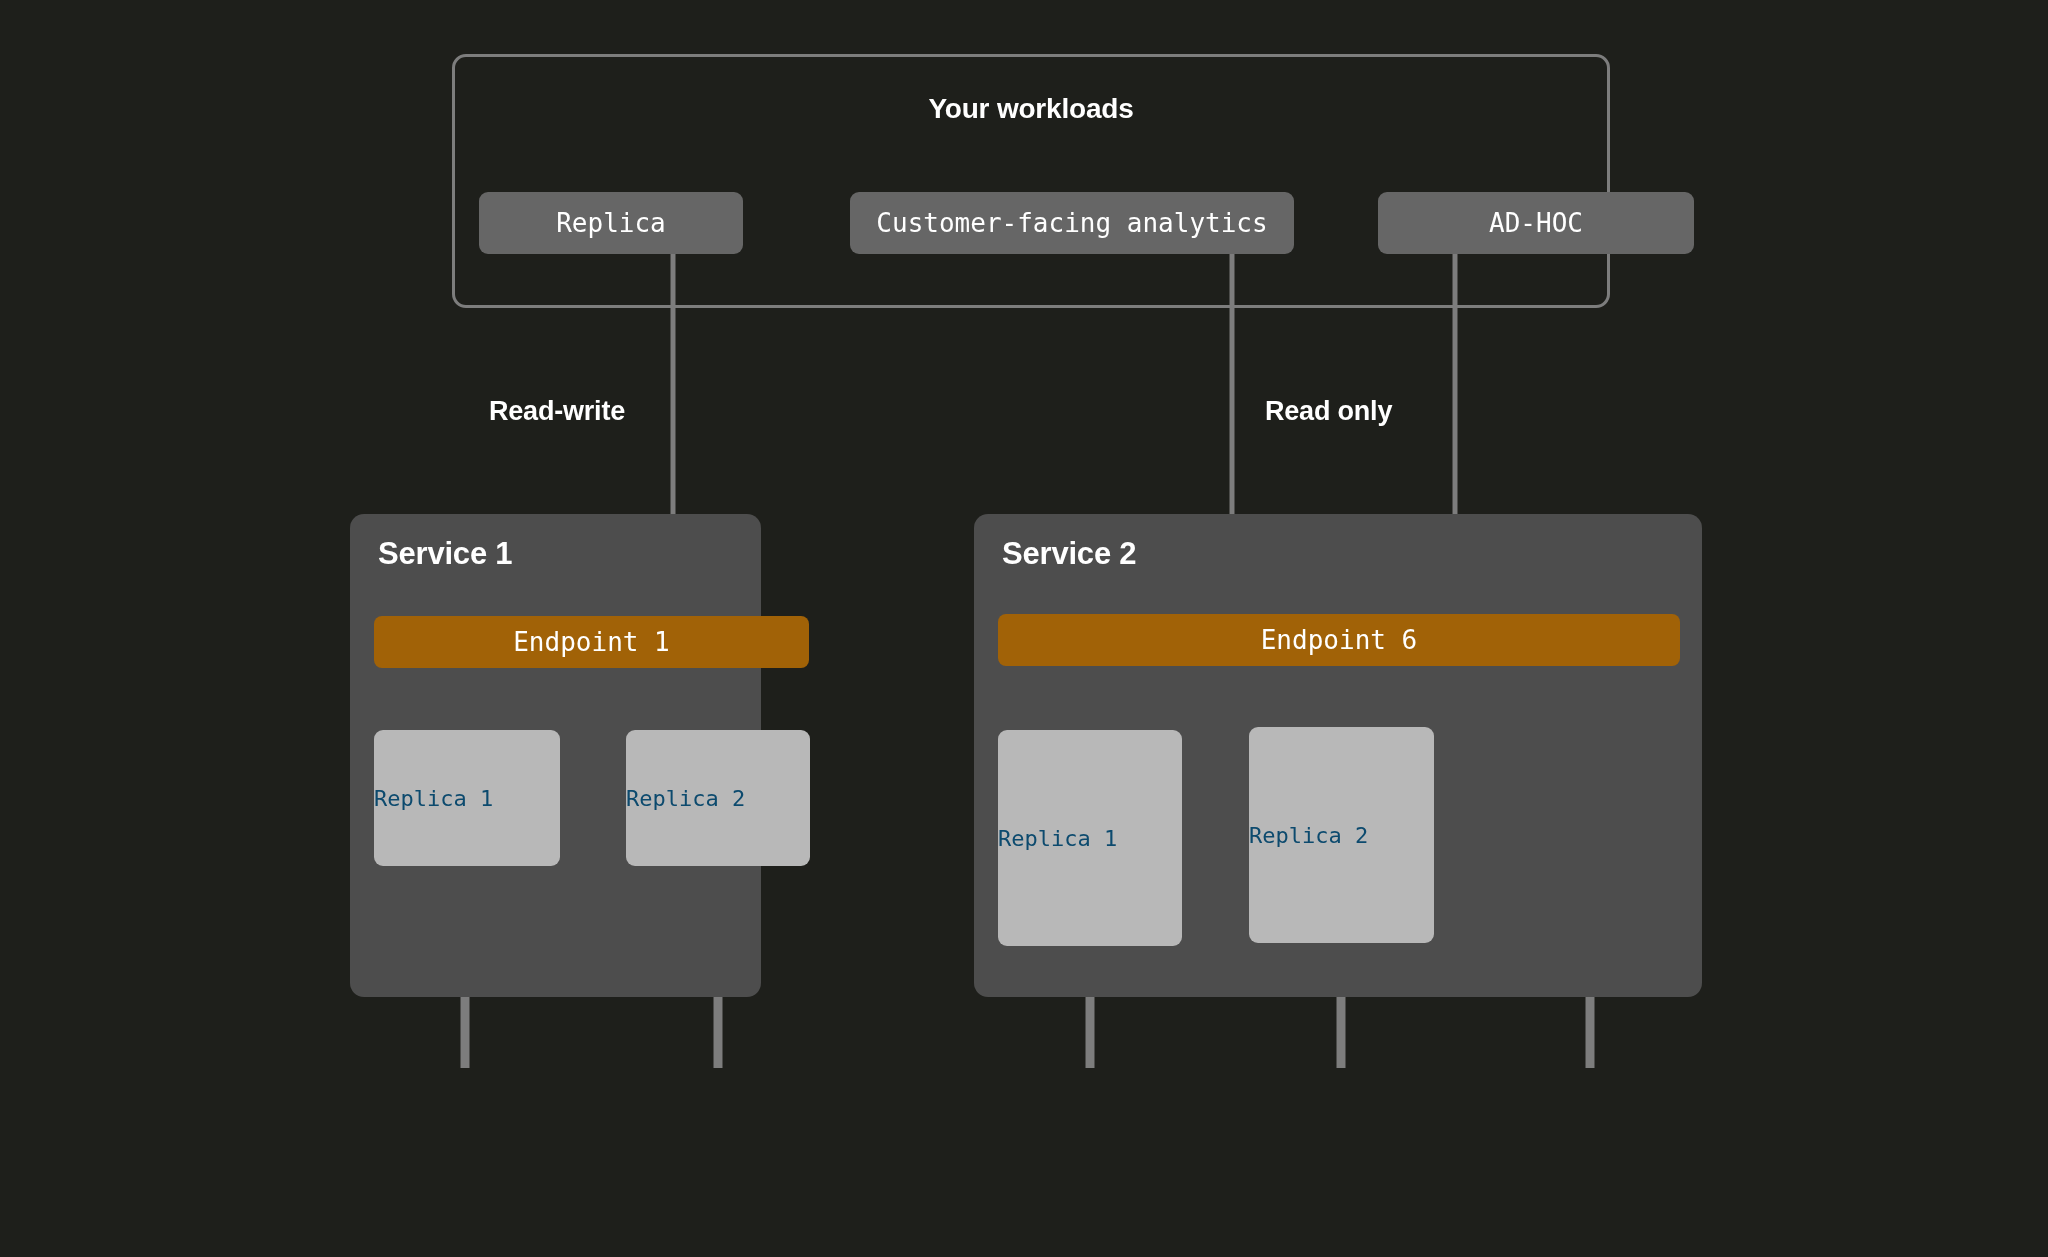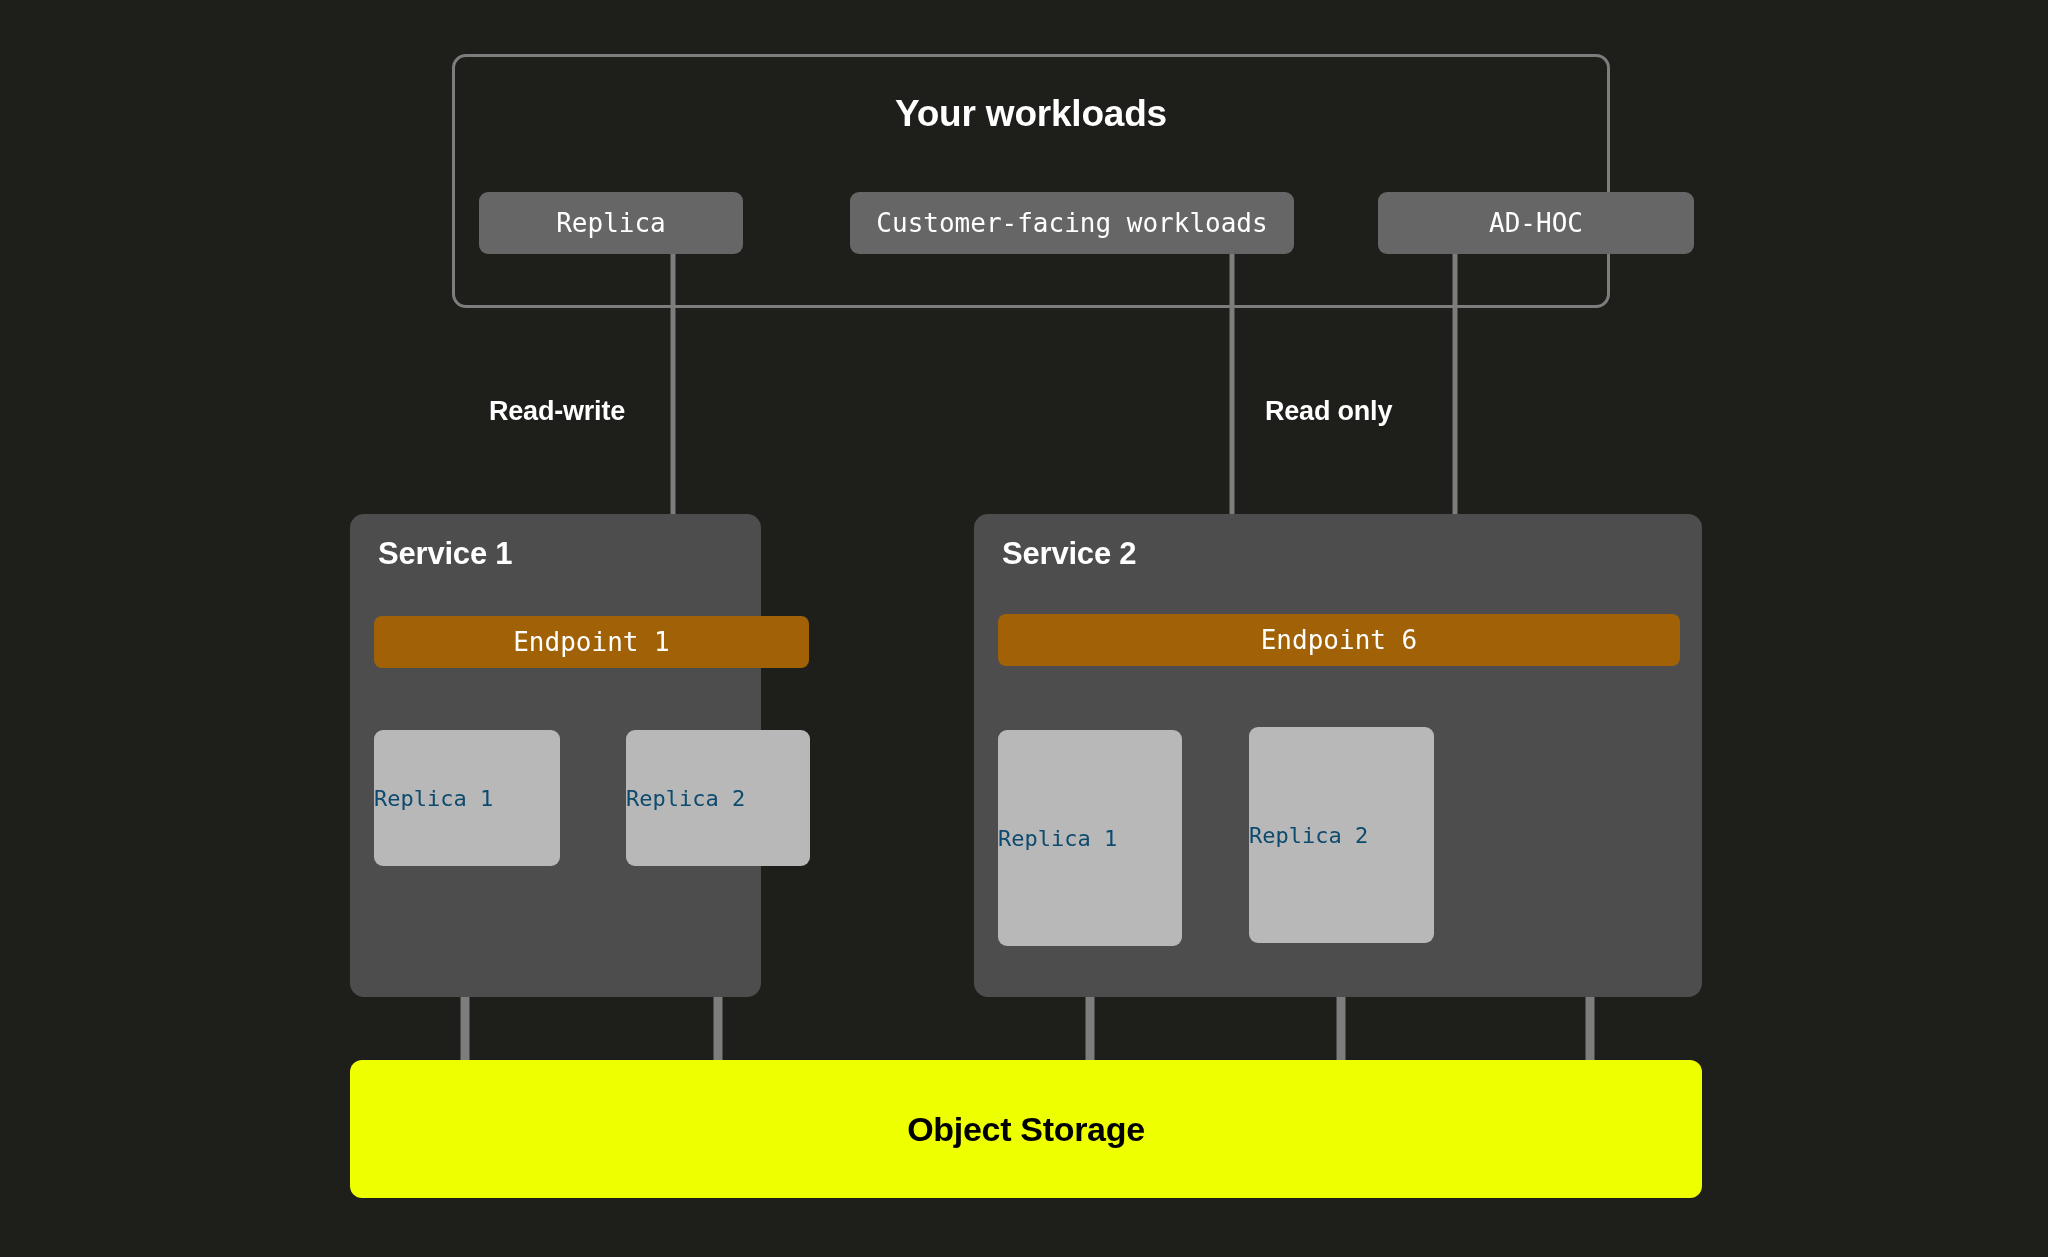--- a/index.html
+++ b/index.html
@@ -38,21 +38,21 @@
     z-index: 2;
     background: transparent;
   }
   .workloads-title {
     position: absolute;
     left: 0;
     top: 36px;
     width: 100%;
     text-align: center;
     color: #ffffff;
-    font-size: 37px;
+    font-size: 28px;
     font-weight: bold;
     letter-spacing: -0.2px;
   }
   .pill {
     position: absolute;
     top: 192px;
     height: 62px;
     border-radius: 9px;
     background: #666666;
     color: #ffffff;
@@ -182,21 +182,21 @@
     <line x1="1590" y1="666" x2="1590" y2="1068" stroke="#7d7d7d" stroke-width="9"></line>
   </svg>
 
   <div class="workloads-box">
     <div class="workloads-title">Your workloads</div>
   </div>
   <div class="pill" id="pill-writes">
     <span>Replica</span>
   </div>
   <div class="pill" id="pill-customer">
-    <span>Customer-facing workloads</span>
+    <span>Customer-facing analytics</span>
   </div>
   <div class="pill" id="pill-adhoc">
     <span>AD-HOC</span>
   </div>
 
   <div class="edge-label" id="label-read-write">Read-write</div>
   <div class="edge-label" id="label-read-only">Read only</div>
 
   <div class="service-panel" id="service-1">
     <div class="service-title">Service 1</div>
@@ -217,17 +217,14 @@
       <span>Endpoint 6</span>
     </div>
     <div class="replica" id="s2-replica-1">
       <span>Replica 1</span>
     </div>
     <div class="replica" id="s2-replica-2">
       <span>Replica 2</span>
     </div>
   </div>
 
-  <div class="object-storage">
-    <span class="object-storage-label">Object Storage</span>
-  </div>
 
 </div>
 
 </body></html>

